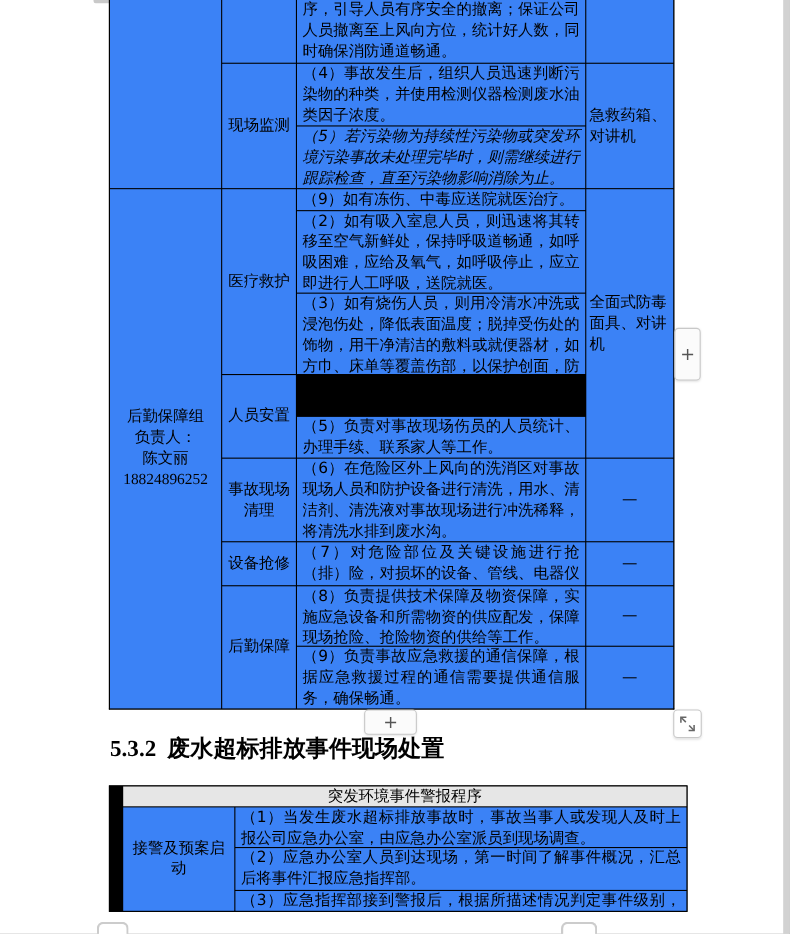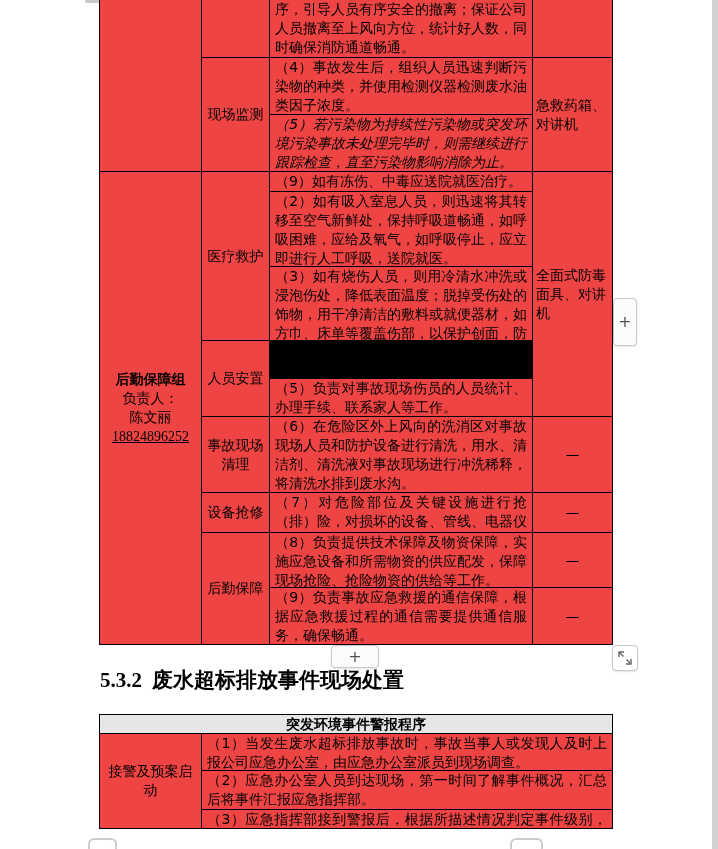--- a/index.html
+++ b/index.html
@@ -17,27 +17,28 @@
   .t1{
     left:99px;top:0;
     grid-template-columns:101px 67px 262px 79px;
     grid-template-rows:57px 56px 56px 19px 74px 73px 37px 37px 75px 39px 54px 56px;
     border-top:none;
   }
   .t2{
     left:99px;top:714px;
     grid-template-columns:101px 410px;
     grid-template-rows:18px 36px 38px 18px;
+    padding-left:12px;
   }
-  .cell{background:#ef4444;font-size:14px;line-height:19px;overflow:hidden;}
+  .cell{background:#3b82f6;font-size:14px;line-height:19px;overflow:hidden;}
   .txt{padding:0 5px;text-align:justify;}
   .ctr{display:flex;align-items:center;justify-content:center;text-align:center;padding:0 2px;}
   .ctr-left{display:flex;align-items:center;justify-content:flex-start;text-align:left;padding:0 3px;}
-  .bold{font-weight:bold;}
-  .serif{font-family:"Liberation Serif","DejaVu Serif",serif;text-decoration:underline;}
+  .bold{font-weight:normal;}
+  .serif{font-family:"Liberation Serif","DejaVu Serif",serif;}
   .hdr{background:#e6e6e6;}
   .group-cell{display:flex;flex-direction:column;align-items:center;justify-content:center;text-align:center;}
   
   .heading{
     position:absolute;left:100px;top:670px;font-size:21px;font-weight:bold;line-height:20px;
   }
   .heading .num{font-family:"Liberation Serif","DejaVu Serif",serif;margin-right:10px;}
   
   .float-btn{
     position:absolute;box-sizing:border-box;

